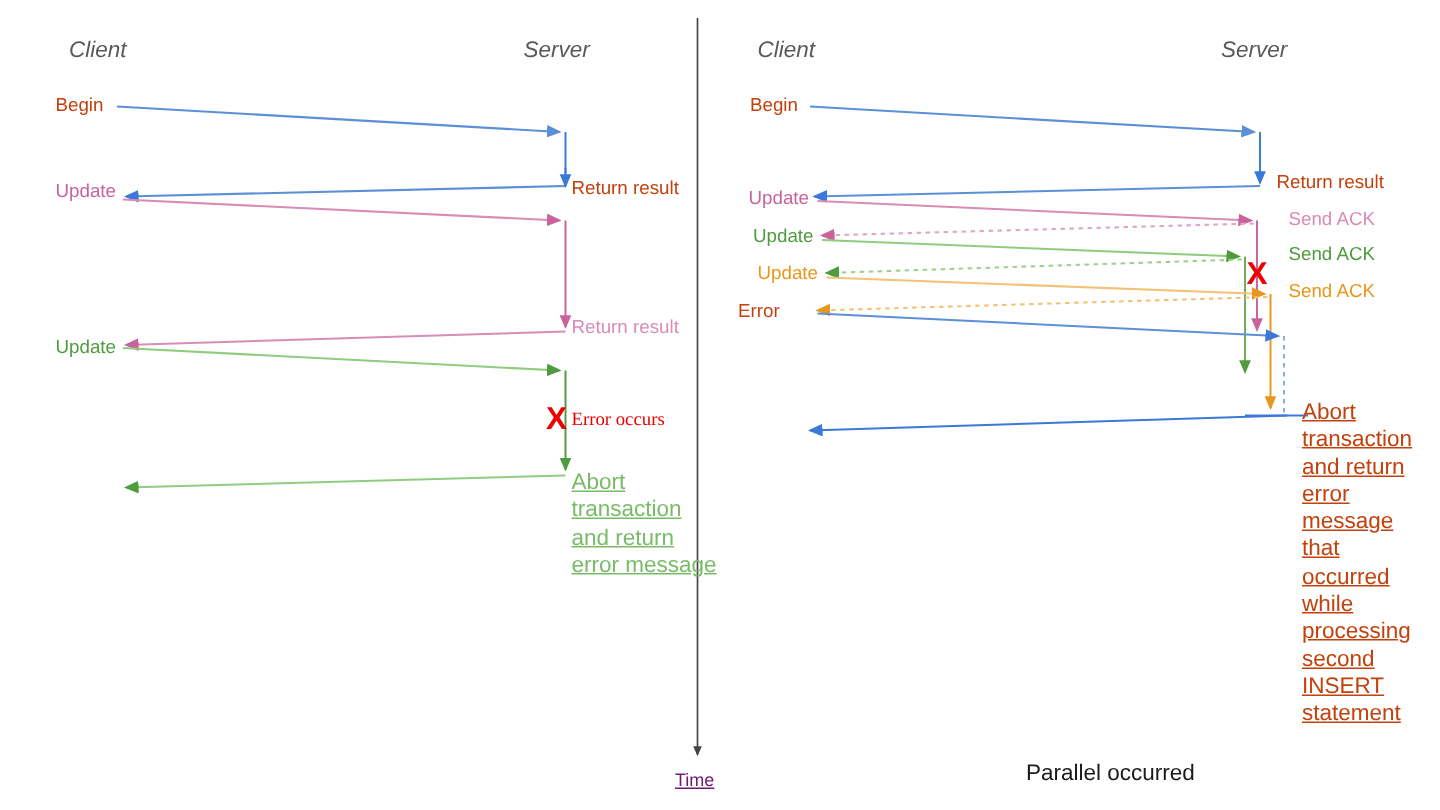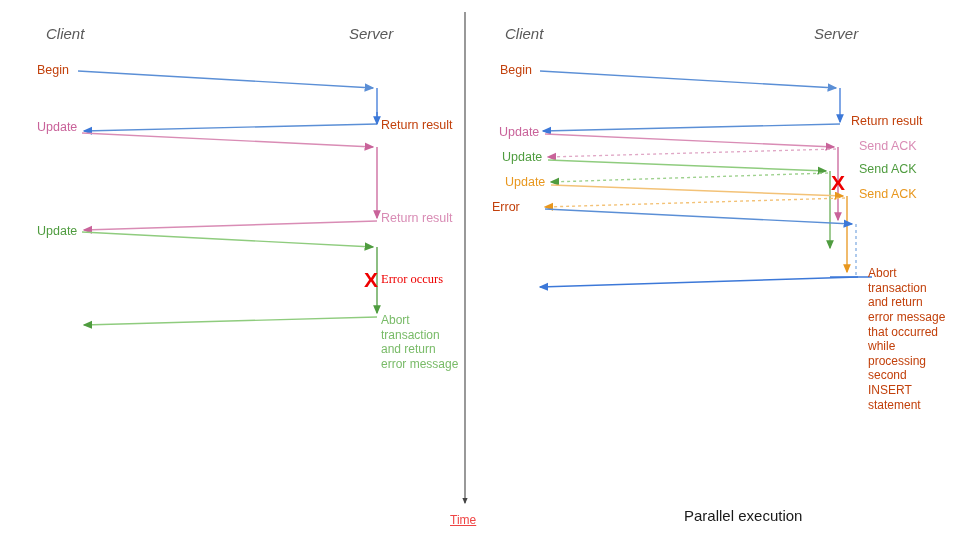--- a/index.html
+++ b/index.html
@@ -34,37 +34,38 @@
     font-style: italic;
     font-size: 15px;
     color: #595959;
   }
   .caption-label {
     font-size: 15px;
     color: #1a1a1a;
   }
   .time-label {
     font-size: 12px;
-    color: #ef4444;
+    color: #701a75;
     text-decoration: underline;
   }
   .msg {
     font-size: 12.5px;
   }
   .msg-blue      { color: #c2410c; }
   .msg-pink      { color: #c9639a; }
   .msg-pink-l    { color: #d98cb5; }
   .msg-green     { color: #4f9c3f; }
   .msg-green-l   { color: #79bb68; }
   .msg-orange    { color: #e8971e; }
   .msg-red       { color: #ee0000; }
   .block {
-    font-size: 12px;
+    font-size: 15px;
     line-height: 1.22;
     white-space: pre-line;
+    text-decoration: underline;
   }
   .xmark {
     position: absolute;
     font-size: 21px;
     font-weight: bold;
     color: #ee0000;
     line-height: 1;
   }
 </style>
 </head>
@@ -204,15 +205,15 @@
 transaction
 and return
 error message
 that occurred
 while
 processing
 second
 INSERT
 statement</div>
 
-  <div class="lbl caption-label" style="left:684px; top:508px;">Parallel execution</div>
+  <div class="lbl caption-label" style="left:684px; top:508px;">Parallel occurred</div>
 
 </div>
 
 </body></html>

